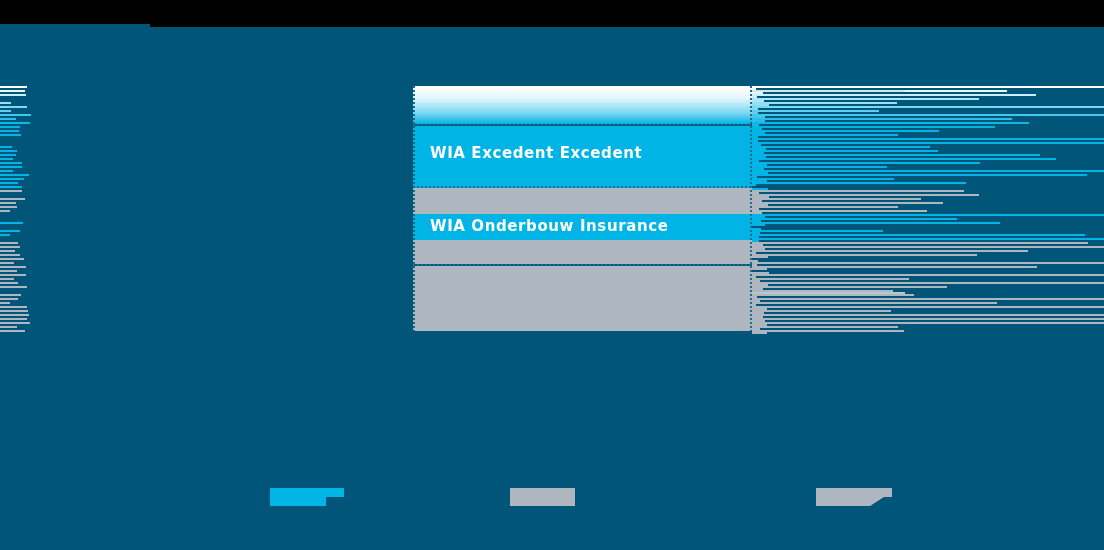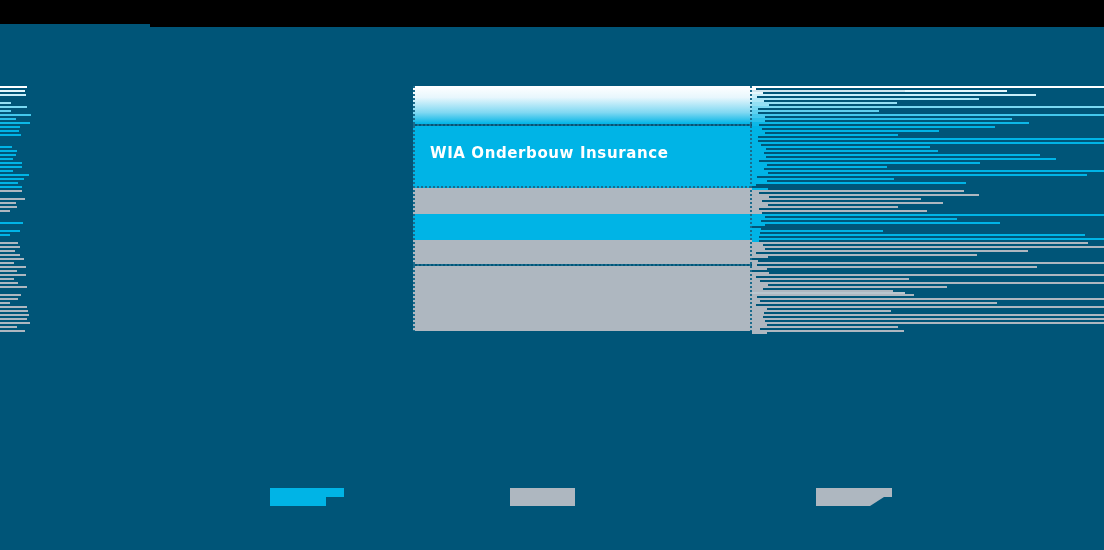--- a/index.html
+++ b/index.html
@@ -284,27 +284,28 @@
       <div class="stripe" style="left: 752px; top: 332px; width: 15px; background: rgb(174, 183, 192);"></div>
       <div class="stripe" style="left: 752px; top: 90px; width: 153px; background: rgb(207, 230, 239); height: 2px;"></div>
       <div class="stripe" style="left: 752px; top: 292px; width: 153px; background: rgb(185, 198, 207); height: 2px;"></div>
     </div>
 
   <div id="bar">
     <div class="seg seg-gradient" style="top:0px;height:38px;"></div>
     <div class="dotted-div" style="top:38px;"></div>
 
     <div class="seg seg-cyan" style="top:40px;height:62px;"></div>
-    <div class="seg-label" style="top:58px;">WIA Onderbouw Insurance</div>
+    <div class="seg-label" style="top:58px;">WIA Excedent Excedent</div>
 
     <div class="dotted-div" style="top:100px;"></div>
 
     <div class="seg seg-gray" style="top:102px;height:26px;"></div>
 
     <div class="seg seg-cyan" style="top:128px;height:26px;"></div>
+    <div class="seg-label" style="top:131px;">WIA Onderbouw Insurance</div>
 
     <div class="seg seg-gray" style="top:154px;height:24px;"></div>
 
     <div class="dotted-div" style="top:178px;"></div>
 
     <div class="seg seg-gray" style="top:180px;height:65px;"></div>
 
     <div class="bar-edge" style="left:0px;"></div>
     <div class="bar-edge" style="left:337px;"></div>
   </div>

